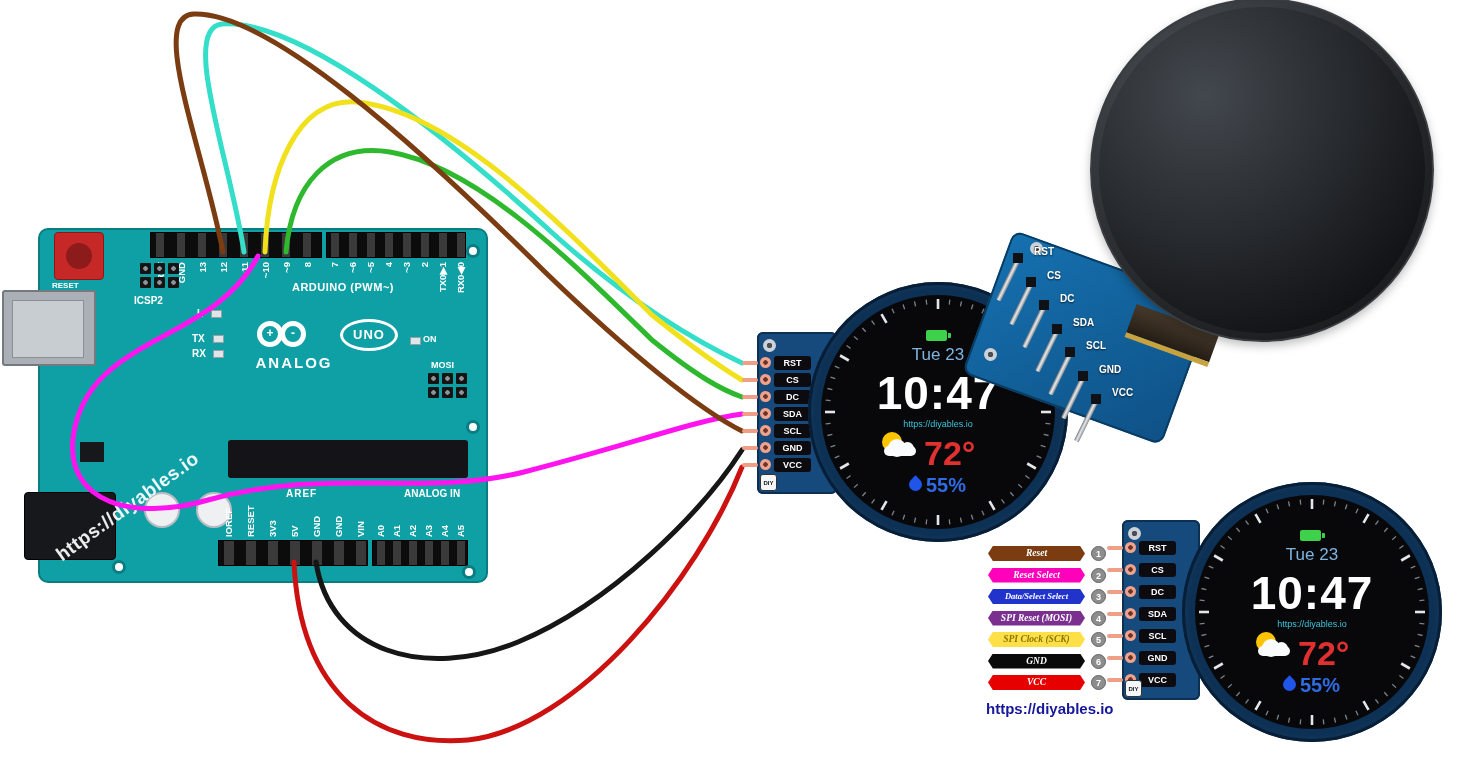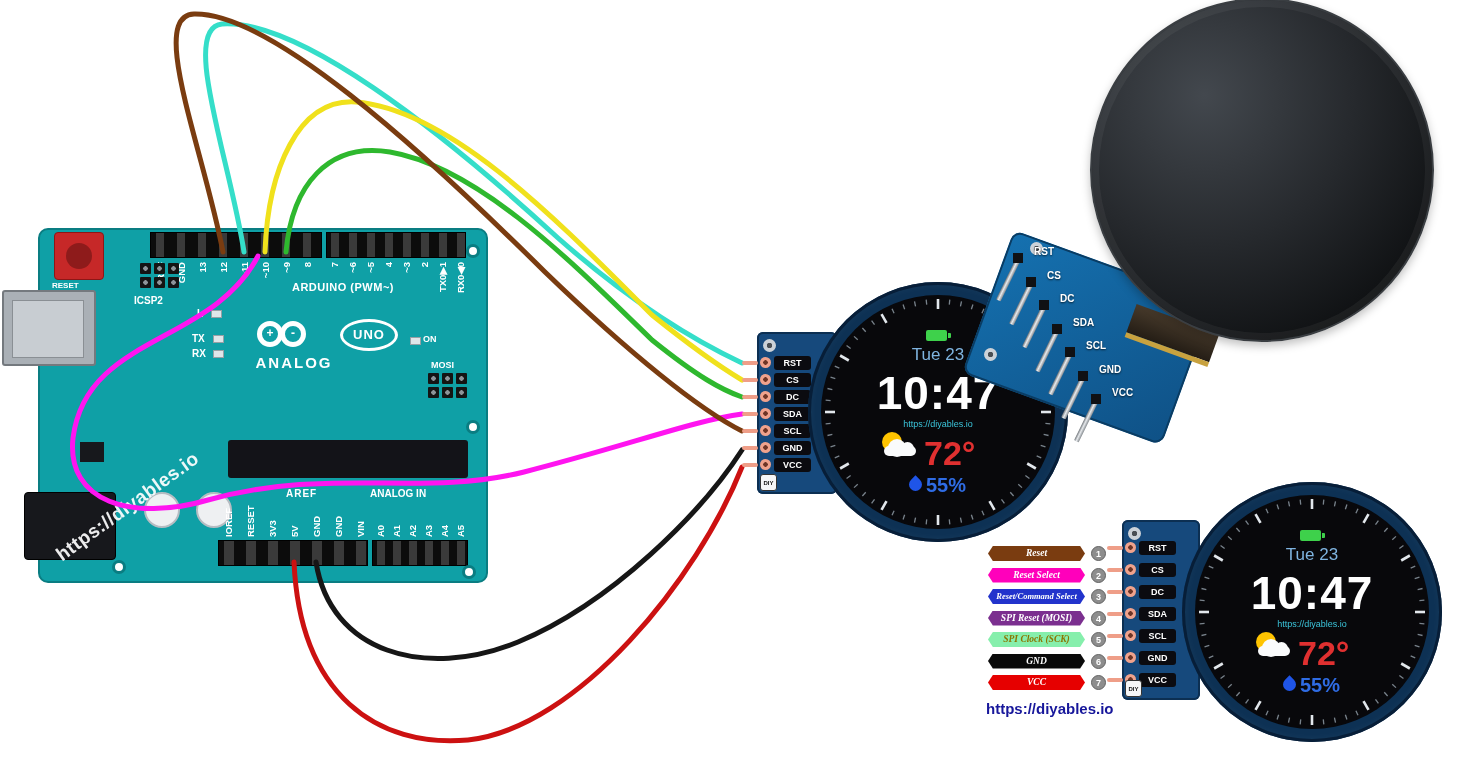--- a/index.html
+++ b/index.html
@@ -96,21 +96,21 @@
     <div class="lbl" style="left:423px;top:334px;font-size:9px">ON</div>
     <div class="ring" style="left:257px;top:321px"><span>+</span></div>
     <div class="ring" style="left:280px;top:321px"><span>-</span></div>
     <div class="uno"><span>UNO</span></div>
     <div class="lbl" style="left:236px;top:354px;width:116px;text-align:center;font-size:15px;letter-spacing:2px">ANALOG</div>
     <div class="chip"></div>
     <div class="blackbox"></div>
     <div class="cap" style="left:144px;top:492px"></div>
     <div class="cap" style="left:196px;top:492px"></div>
     <div class="lbl" style="left:286px;top:488px;font-size:10px;letter-spacing:1px">AREF</div>
-    <div class="lbl" style="left:370px;top:488px;font-size:10px">ANALOG IN</div>
+    <div class="lbl" style="left:404px;top:488px;font-size:10px">ANALOG IN</div>
     <div class="bhole" style="left:466px;top:244px"></div>
     <div class="bhole" style="left:466px;top:420px"></div>
     <div class="bhole" style="left:462px;top:565px"></div>
     <div class="bhole" style="left:112px;top:560px"></div>
     <div class="watermark">https://diyables.io</div>
   <div class="vlab" style="left: 155px; top: 304px; text-align: right;">AREF</div>
       <div class="vlab" style="left: 176px; top: 304px; text-align: right;">GND</div>
       <div class="vlab" style="left: 197px; top: 304px; text-align: right;">13</div>
       <div class="vlab" style="left: 218px; top: 304px; text-align: right;">12</div>
       <div class="vlab" style="left: 239px; top: 304px; text-align: right;">~11</div>
@@ -390,25 +390,25 @@
       <div class="back-base" style="left: 1091px; top: 394px;"></div>
       <div class="back-lab" style="left: 1112px; top: 387px;">VCC</div>
     </div>
 
   <div id="legend">
     <div class="site-url">https://diyables.io</div>
   <div class="legend-pill" style="left: 988px; top: 546px; background: rgb(122, 60, 16); color: rgb(255, 255, 255);">Reset</div>
       <div class="legend-badge" style="left: 1091px; top: 546px;">1</div>
       <div class="legend-pill" style="left: 988px; top: 567.5px; background: rgb(255, 0, 187); color: rgb(255, 255, 255);">Reset Select</div>
       <div class="legend-badge" style="left: 1091px; top: 567.5px;">2</div>
-      <div class="legend-pill" style="left: 988px; top: 589px; background: rgb(34, 51, 204); color: rgb(255, 255, 255); font-size: 8.5px;">Reset/Command Select</div>
+      <div class="legend-pill" style="left: 988px; top: 589px; background: rgb(34, 51, 204); color: rgb(255, 255, 255); font-size: 8.5px;">Data/Select Select</div>
       <div class="legend-badge" style="left: 1091px; top: 589px;">3</div>
       <div class="legend-pill" style="left: 988px; top: 610.5px; background: rgb(123, 47, 143); color: rgb(255, 255, 255);">SPI Reset (MOSI)</div>
       <div class="legend-badge" style="left: 1091px; top: 610.5px;">4</div>
-      <div class="legend-pill" style="left: 988px; top: 632px; background: #86efac; color: rgb(138, 117, 0);">SPI Clock (SCK)</div>
+      <div class="legend-pill" style="left: 988px; top: 632px; background: #fde047; color: rgb(138, 117, 0);">SPI Clock (SCK)</div>
       <div class="legend-badge" style="left: 1091px; top: 632px;">5</div>
       <div class="legend-pill" style="left: 988px; top: 653.5px; background: rgb(10, 10, 10); color: rgb(255, 255, 255);">GND</div>
       <div class="legend-badge" style="left: 1091px; top: 653.5px;">6</div>
       <div class="legend-pill" style="left: 988px; top: 675px; background: rgb(230, 0, 0); color: rgb(255, 255, 255);">VCC</div>
       <div class="legend-badge" style="left: 1091px; top: 675px;">7</div>
     </div>
 
 </div>
 
 </body></html>

